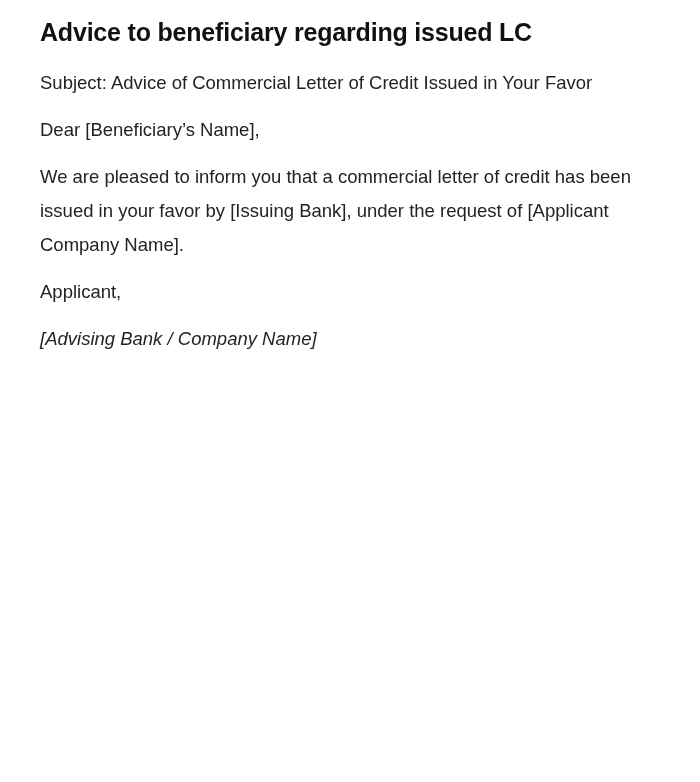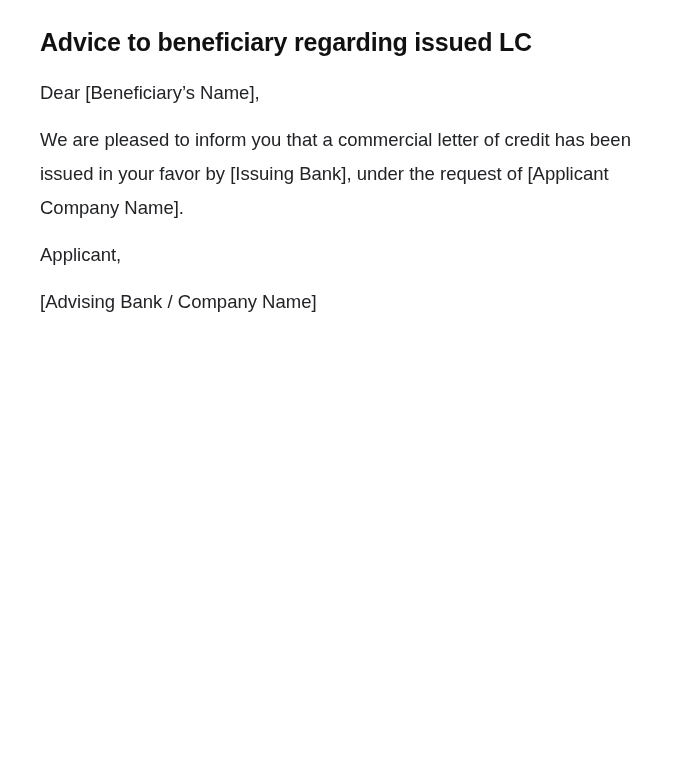--- a/index.html
+++ b/index.html
@@ -11,21 +11,21 @@
     width: 700px;
     height: 782px;
     font-family: "Liberation Sans", sans-serif;
     color: #202124;
     -webkit-font-smoothing: antialiased;
   }
   .page {
     width: 700px;
     height: 782px;
     box-sizing: border-box;
-    padding: 26px 40px 0 40px;
+    padding: 16px 40px 0 40px;
     background: #ffffff;
     overflow: hidden;
   }
   .doc-title {
     font-size: 25px;
     line-height: 32px;
     font-weight: 700;
     letter-spacing: -0.2px;
     color: #111111;
     margin: 0 0 18px 0;
@@ -38,29 +38,31 @@
     font-size: 18.5px;
     line-height: 34px;
     font-weight: 400;
     color: #222326;
     margin: 0 0 13px 0;
     max-width: 600px;
     white-space: pre-wrap;
   }
   .para:last-child {
     margin-bottom: 0;
+    font-style: italic;
   }
 </style>
 </head>
 <body>
 
 <div class="page">
 
   <h1 class="doc-title">Advice to beneficiary regarding issued LC</h1>
 
   <div class="doc-body">
+    <p class="para">Subject: Advice of Commercial Letter of Credit Issued in Your Favor</p>
     <p class="para">Dear [Beneficiary’s Name],</p>
     <p class="para">We are pleased to inform you that a commercial letter of credit has been issued in your favor by [Issuing Bank], under the request of [Applicant Company Name].</p>
     <p class="para">Applicant,</p>
     <p class="para">[Advising Bank / Company Name]</p>
   </div>
 
 </div>
 
 </body></html>

